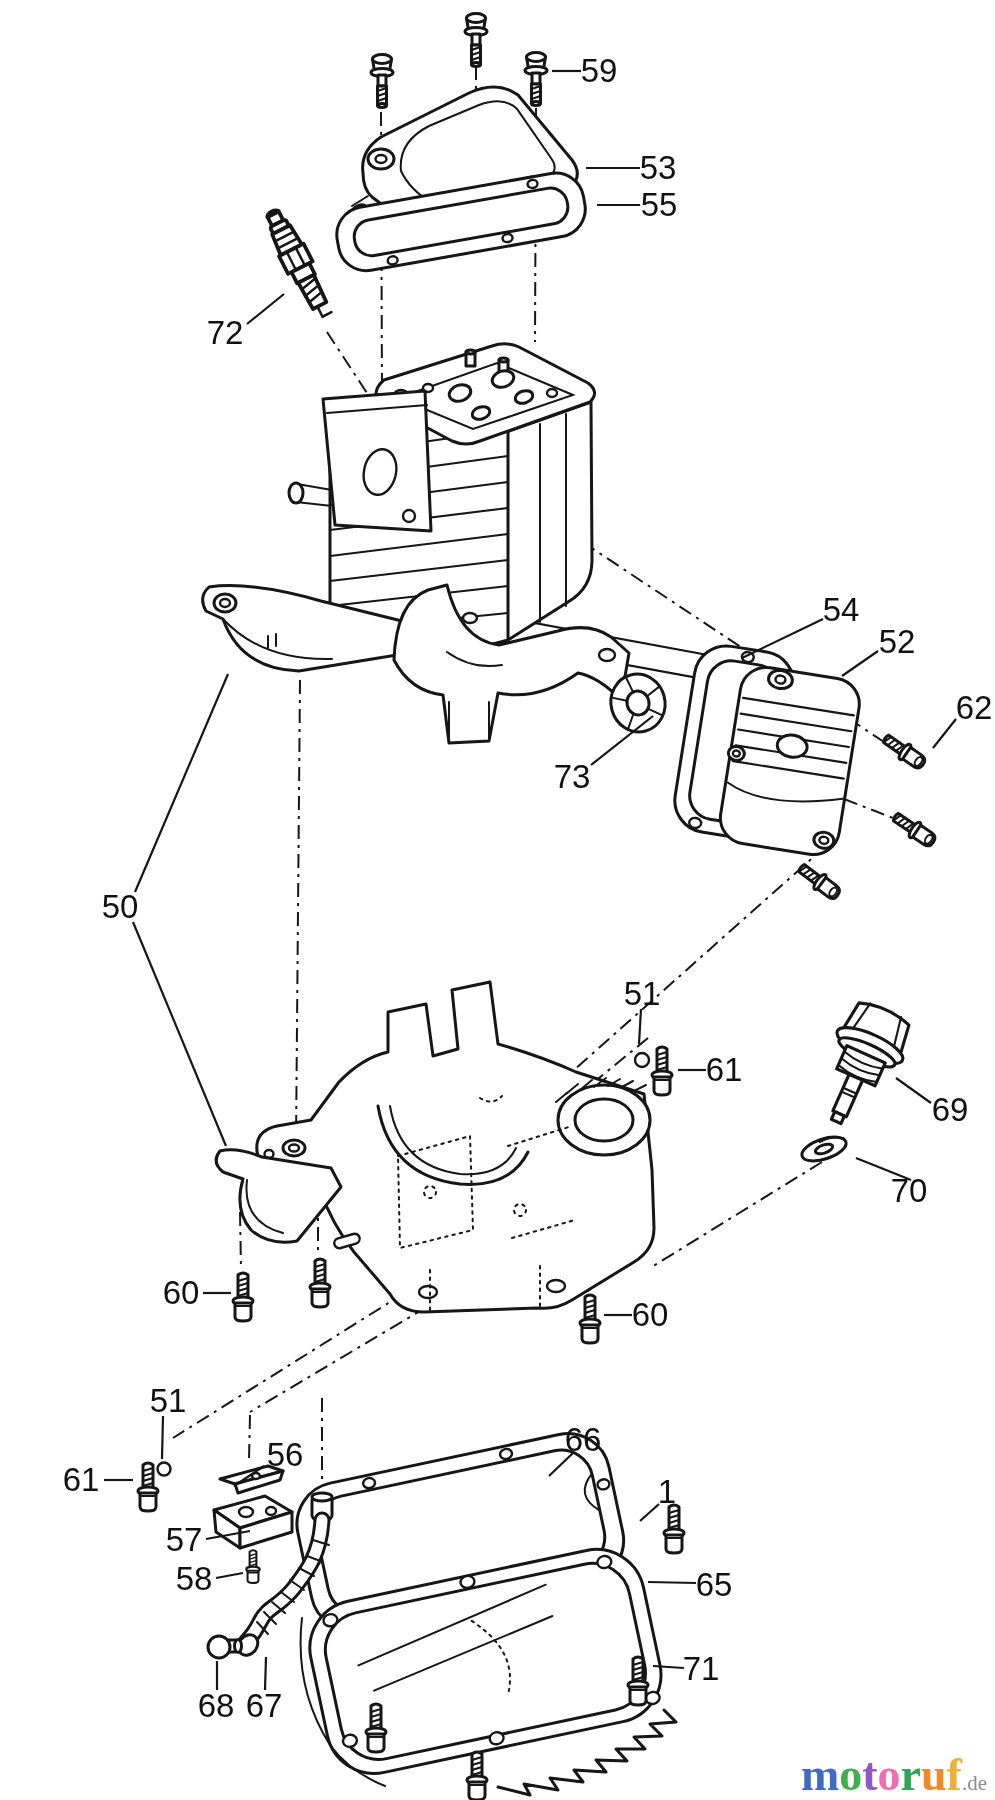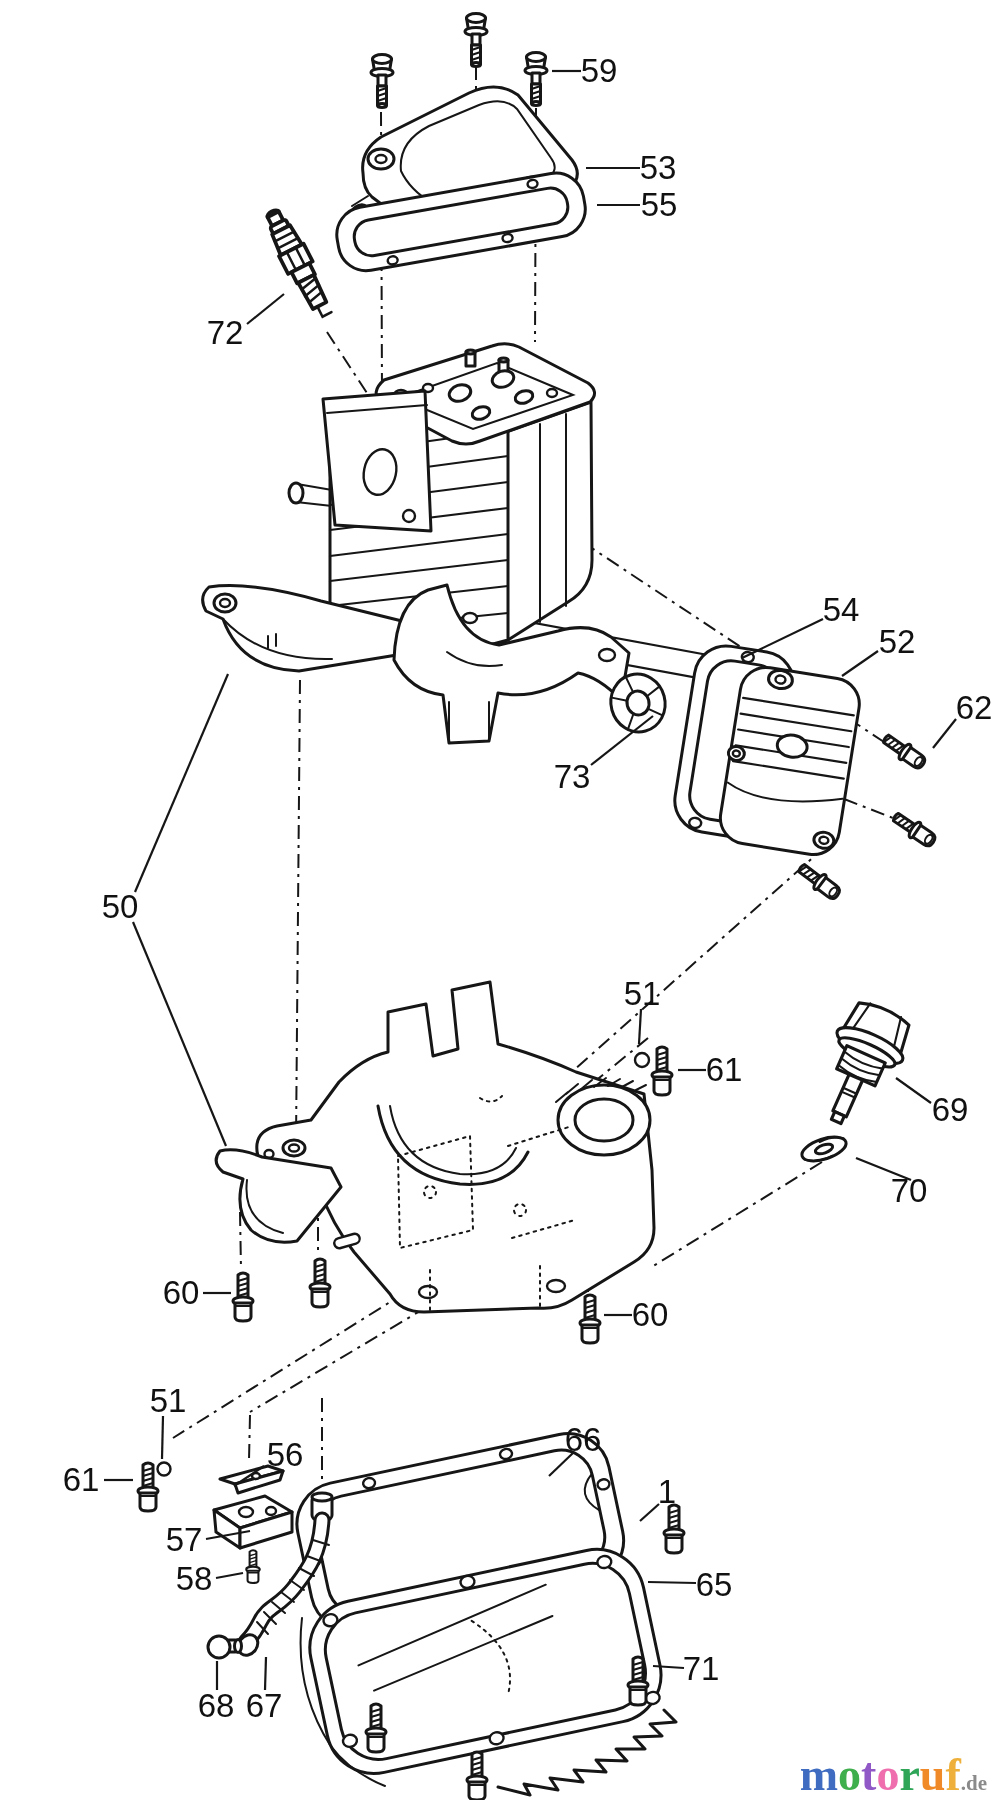--- a/index.html
+++ b/index.html
@@ -11,21 +11,21 @@
   .thin{stroke:#161616;stroke-width:2;fill:none;stroke-linecap:round;}
   .fin{stroke:#161616;stroke-width:2.2;fill:none;stroke-linecap:round;}
   .axis{stroke:#161616;stroke-width:2;fill:none;stroke-dasharray:14 6 3 6;}
   .lead{stroke:#161616;stroke-width:2.2;fill:none;}
   .dot{stroke:#161616;stroke-width:2;fill:none;stroke-dasharray:2.5 5;stroke-linecap:round;}
   .hole{stroke:#161616;stroke-width:2.4;fill:#fff;}
   .co-label{font:33px "Liberation Sans",sans-serif;fill:#111;}
   #wm{position:absolute;right:8px;bottom:2px;font-family:"Liberation Serif",serif;
       font-weight:bold;font-size:46px;line-height:1;letter-spacing:0px;}
   #wm .lt{display:inline-block;}
-  #wm .sfx{font-size:21px;font-weight:bold;}
+  #wm .sfx{font-size:21px;font-weight:normal;}
 </style>
 </head>
 <body>
 
 <div class="stage">
 <svg width="995" height="1800" viewBox="0 0 995 1800">
   <defs>
     <g id="screwV">
       <path class="part" d="M-5,1 Q0,-3 5,1 L5,25 L-5,25 Z"></path>
       <path class="thin" d="M-5,7 L5,4 M-5,12 L5,9 M-5,17 L5,14 M-5,22 L5,19"></path>

